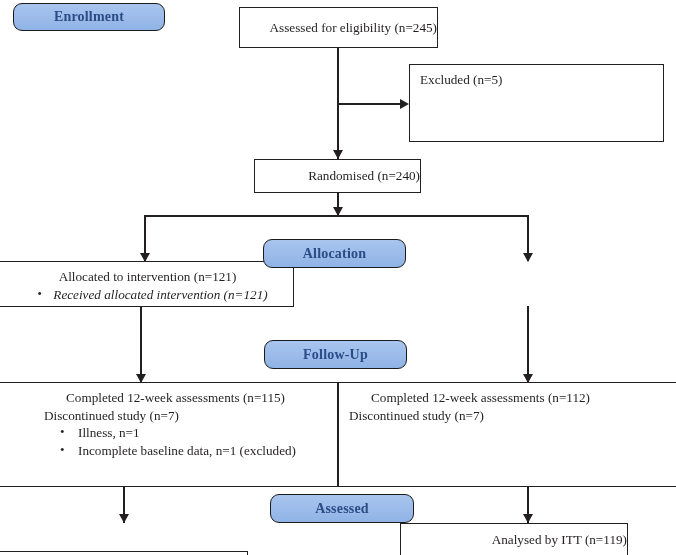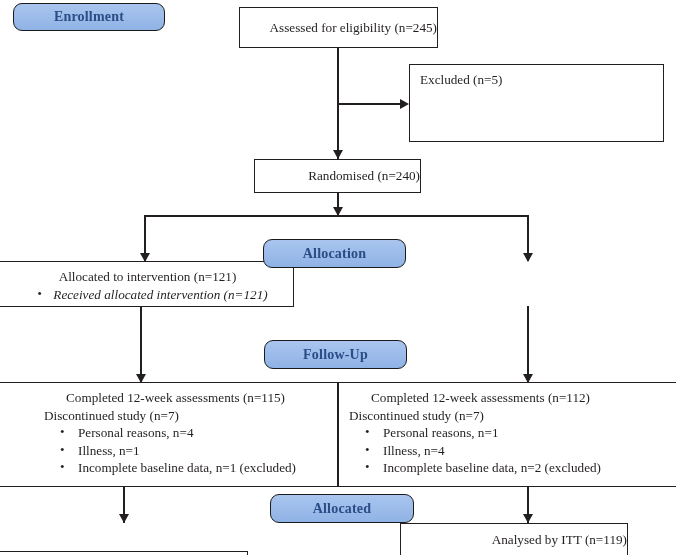--- a/index.html
+++ b/index.html
@@ -117,21 +117,21 @@
 
   <div class="banner" style="left:13px;top:3px;width:152px;height:28px;">
     <span>Enrollment</span>
   </div>
 
   <div class="banner" style="left:264px;top:340px;width:143px;height:29px;">
     <span>Follow-Up</span>
   </div>
 
   <div class="banner" style="left:270px;top:494px;width:144px;height:29px;">
-    <span>Allocated</span>
+    <span>Assessed</span>
   </div>
 
   <div class="box center" style="left:239px;top:7px;width:199px;height:41px;">
     <span>Assessed for eligibility (n=245)</span>
   </div>
 
   <div class="box pad" style="left:409px;top:64px;width:255px;height:78px;">
     <div class="ttl">Excluded (n=5)</div>
   </div>
 
@@ -144,34 +144,28 @@
     <ul class="bul tight" style="display:inline-block;text-align:left;font-style:italic;">
       <li>Received allocated intervention (n=121)</li>
     </ul>
   </div>
 
 
   <div class="box pad" style="left:-1px;top:382px;width:339px;height:105px;padding-left:44px;">
     <div class="ttl ind">Completed 12-week assessments (n=115)</div>
     <div class="ttl">Discontinued study (n=7)</div>
     <ul class="bul">
-      <li>Personal reasons, n=4</li>
       <li>Illness, n=1</li>
       <li>Incomplete baseline data, n=1 (excluded)</li>
     </ul>
   </div>
 
   <div class="box pad" style="left:338px;top:382px;width:339px;height:105px;">
     <div class="ttl ind">Completed 12-week assessments (n=112)</div>
     <div class="ttl">Discontinued study (n=7)</div>
-    <ul class="bul">
-      <li>Personal reasons, n=1</li>
-      <li>Illness, n=4</li>
-      <li>Incomplete baseline data, n=2 (excluded)</li>
-    </ul>
   </div>
 
   <div class="box center" style="left:-1px;top:551px;width:249px;height:33px;">
     <span>Analysed by ITT (n=121)</span>
   </div>
 
   <div class="box center" style="left:400px;top:523px;width:228px;height:33px;">
     <span>Analysed by ITT (n=119)</span>
   </div>
 

